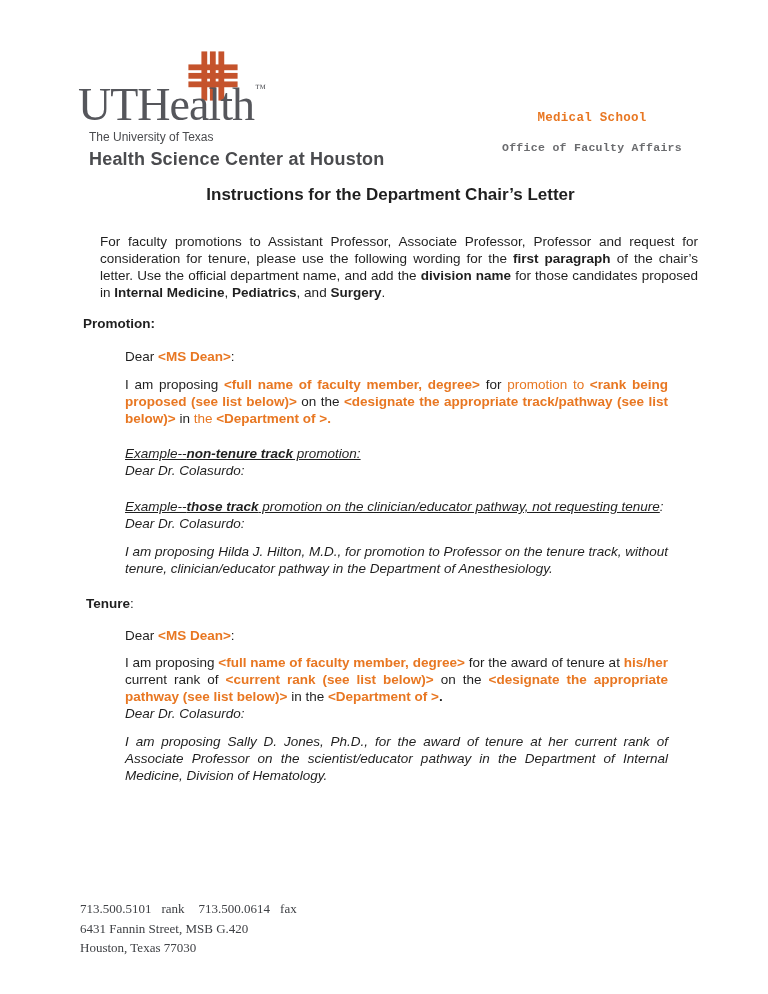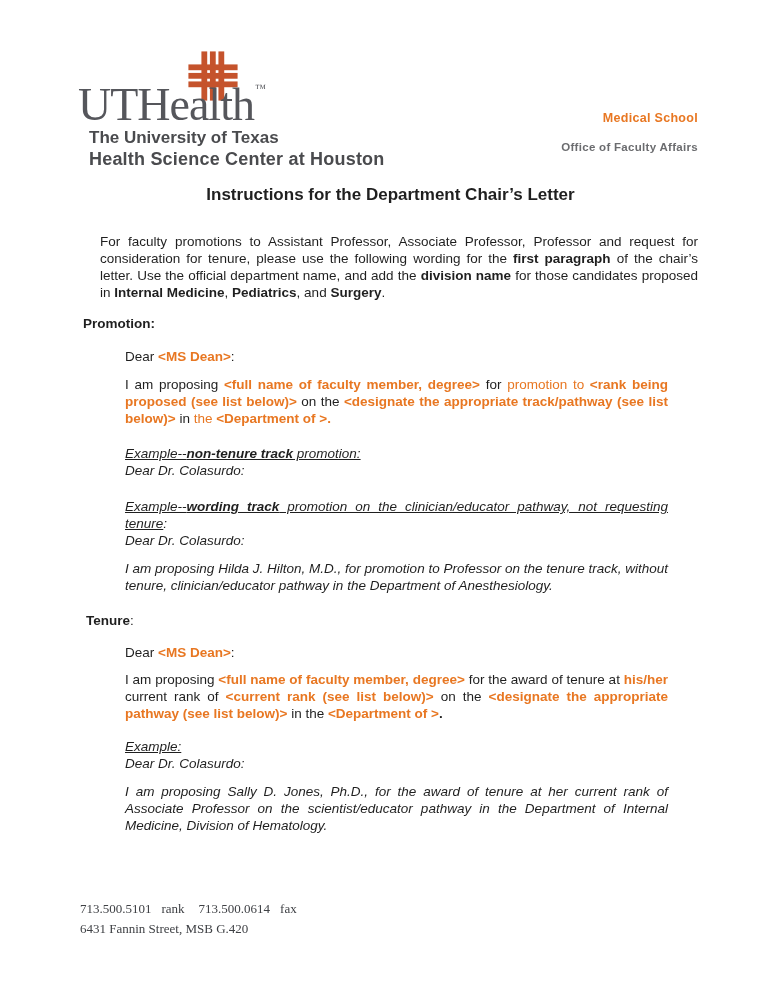--- a/index.html
+++ b/index.html
@@ -29,23 +29,23 @@
 
   
   .hdr{position:relative;height:118px;}
   .weave{position:absolute;left:104px;top:0;width:52px;height:52px;}
   .wordmark{
     position:absolute;left:-5px;top:32px;
     font-family:"Liberation Serif",serif;font-weight:400;
     font-size:46px;line-height:1;color:var(--logo-gray);letter-spacing:-1px;
   }
   .wordmark sup{font-size:11px;letter-spacing:0;vertical-align:28px;margin-left:1px;}
-  .sub1{position:absolute;left:6px;top:79px;font-weight:700;font-size:17px;color:var(--sub-gray);}
+  .sub1{position:absolute;left:6px;top:79px;font-weight:400;font-size:12px;color:var(--sub-gray);}
   .sub2{position:absolute;left:6px;top:101px;font-weight:700;font-size:18px;color:var(--sub-gray);letter-spacing:0.2px;}
-  .office{position:absolute;right:0;top:60px;text-align:right;}
+  .office{position:absolute;right:16px;top:60px;text-align:center;font-family:Liberation Mono, monospace;}
   .office-division{font-weight:700;font-size:12.5px;color:var(--orange);letter-spacing:0.3px;}
   .office-dept{margin-top:12px;font-weight:700;font-size:11.5px;color:var(--office-gray);letter-spacing:0.3px;}
 
   
   .doc-title{margin-top:17px;text-align:center;font-weight:700;font-size:17px;line-height:20px;}
   .intro{margin:28px 0 0 17px;}
   .sec-h{margin-top:14px;font-size:13.5px;}
   .sec-h.tenure{margin-top:18px;margin-left:3px;}
   .inner{margin-left:42px;margin-right:30px;}
   .greet{margin-top:16px;}
@@ -99,36 +99,36 @@
 
   <p class="sec-h"><span class="b">Promotion:</span></p>
 
   <div class="inner">
     <p class="greet"><span>Dear </span><span class="b o">&lt;MS Dean&gt;</span><span>:</span></p>
     <p class="para just"><span>I am proposing </span><span class="b o">&lt;full name of faculty member, degree&gt;</span><span> for </span><span class="o">promotion to </span><span class="b o">&lt;rank being proposed (see list below)&gt;</span><span> on the </span><span class="b o">&lt;designate the appropriate track/pathway (see list below)&gt;</span><span> in </span><span class="o">the </span><span class="b o">&lt;Department of &gt;</span><span class="b o">.</span></p>
 
     <p class="ex-head just"><span class="i u">Example--</span><span class="b i u">non-tenure track</span><span class="i u"> promotion:</span></p>
     <p class="greet tight"><span class="i">Dear Dr. Colasurdo:</span></p>
 
-    <p class="ex-head wide just"><span class="i u">Example--</span><span class="b i u">wording track</span><span class="i u"> promotion on the clinician/educator pathway, not requesting tenure</span><span class="i">:</span></p>
+    <p class="ex-head wide just"><span class="i u">Example--</span><span class="b i u">those track</span><span class="i u"> promotion on the clinician/educator pathway, not requesting tenure</span><span class="i">:</span></p>
     <p class="greet tight"><span class="i">Dear Dr. Colasurdo:</span></p>
     <p class="para just"><span class="i">I am proposing Hilda J. Hilton, M.D., for promotion to Professor on the tenure track, without tenure, clinician/educator pathway in the Department of Anesthesiology.</span></p>
   </div>
 
   <p class="sec-h tenure"><span class="b">Tenure</span><span>:</span></p>
 
   <div class="inner">
     <p class="greet t-greet"><span>Dear </span><span class="b o">&lt;MS Dean&gt;</span><span>:</span></p>
     <p class="para t-para just"><span>I am proposing </span><span class="b o">&lt;full name of faculty member, degree&gt;</span><span> for the award of tenure at </span><span class="b o">his/her</span><span> current rank of </span><span class="b o">&lt;current rank (see list below)&gt;</span><span> on the </span><span class="b o">&lt;designate the appropriate pathway (see list below)&gt;</span><span> in the </span><span class="b o">&lt;Department of &gt;</span><span class="b">.</span></p>
 
-    <p class="ex-head simple"><span class="i u">Example:</span></p>
     <p class="greet tight"><span class="i">Dear Dr. Colasurdo:</span></p>
     <p class="para just"><span class="i">I am proposing Sally D. Jones, Ph.D., for the award of tenure at her current rank of Associate Professor on the scientist/educator pathway in the Department of Internal Medicine, Division of Hematology.</span></p>
   </div>
 
   <div class="footer">
     <div>
       <span>713.500.5101</span><span class="lbl">rank</span><span class="fax-num">713.500.0614</span><span class="lbl">fax</span>
     </div>
     <div>6431 Fannin Street, MSB G.420</div>
+    <div>Houston, Texas 77030</div>
   </div>
 
 </div>
 
 </body></html>

